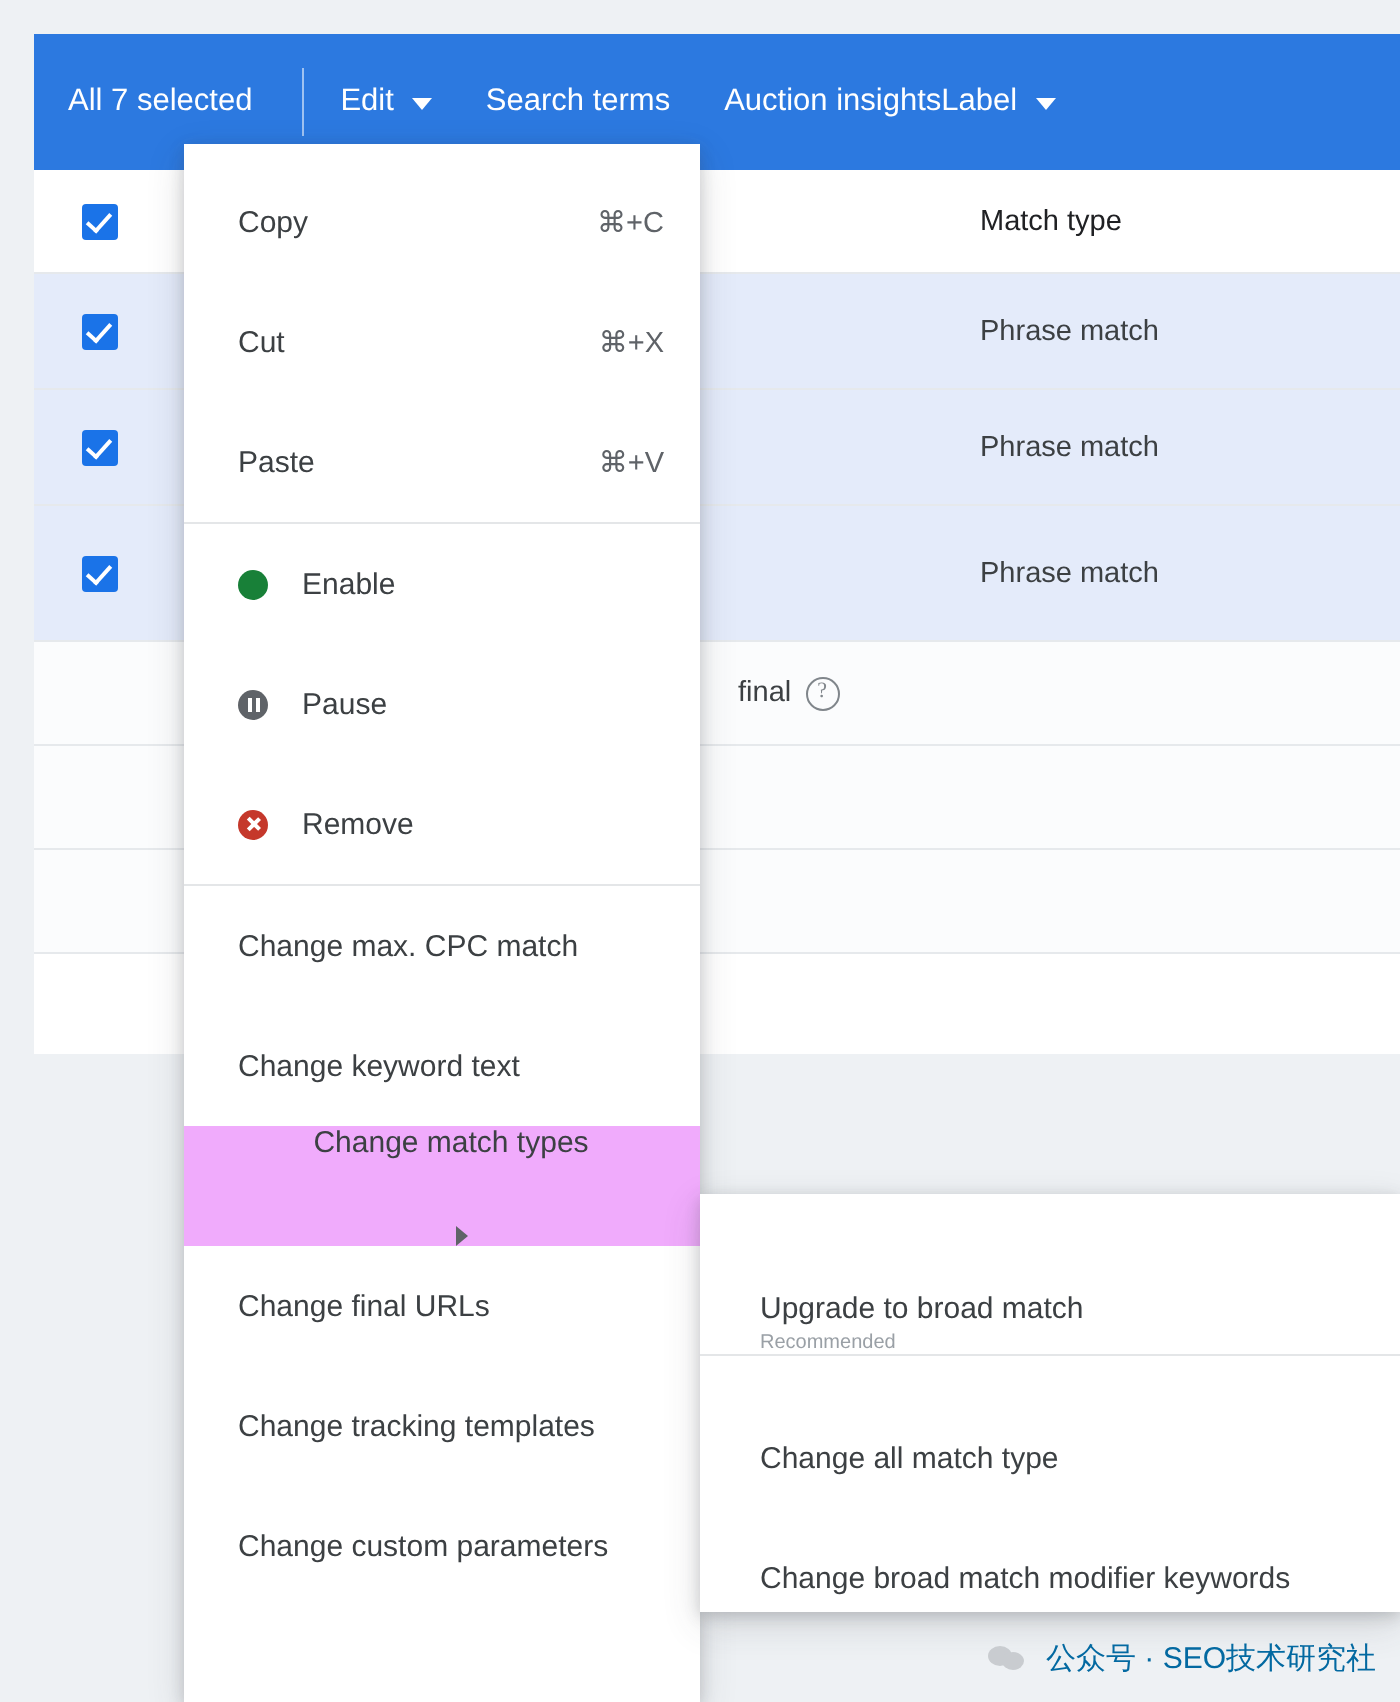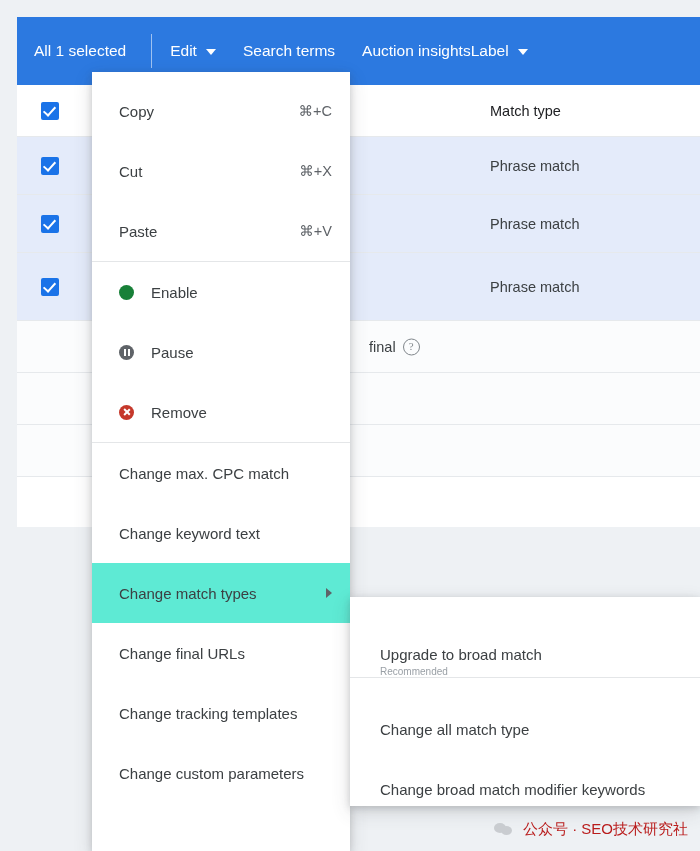--- a/index.html
+++ b/index.html
@@ -170,21 +170,21 @@
     height: 60px;
     display: flex;
     align-items: center;
     padding-left: 27px;
     padding-right: 18px;
     font-size: 15px;
     color: #3c4043;
     box-sizing: border-box;
     position: relative;
   }
-  .mi.highlight { background: #5eead4; }
+  .mi.highlight { background: #f0abfc; flex-direction: column; }
   .mi .label { flex: 1; white-space: nowrap; }
   .mi .accel {
     color: #5f6368;
     font-size: 14.5px;
     white-space: nowrap;
   }
   .mi-sep {
     height: 1px;
     background: #e4e6e8;
     margin: 0;
@@ -266,21 +266,21 @@
   }
 
   
   #watermark {
     position: absolute;
     right: 12px;
     bottom: 12px;
     display: flex;
     align-items: center;
     gap: 10px;
-    color: #b91c1c;
+    color: #0369a1;
     font-size: 15px;
     z-index: 60;
     white-space: nowrap;
   }
   .wechat-icon {
     width: 19px;
     height: 15px;
     position: relative;
   }
   .wechat-icon::before,
@@ -338,21 +338,21 @@
       <span class="help-icon">?</span>
     </div>
   </div>
 
   <div class="tbl-row plain" style="top:356px;height:52px;"></div>
   <div class="tbl-row plain" style="top:408px;height:52px;"></div>
   <div class="tbl-row white" style="top:460px;height:50px;border-bottom:none;"></div>
 </div>
 
 <div id="toolbar">
-  <div class="tb-item" id="tb-selected">All 1 selected</div>
+  <div class="tb-item" id="tb-selected">All 7 selected</div>
   <div class="tb-divider"></div>
 
   <div class="tb-item tb-gap">
     <span>Edit</span>
     <span class="caret"></span>
   </div>
 
   <div class="tb-item tb-gap">
     <span>Search terms</span>
   </div>

